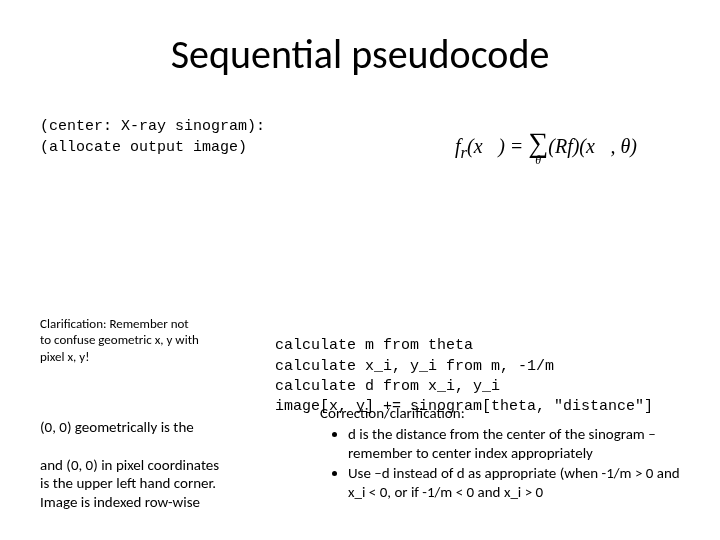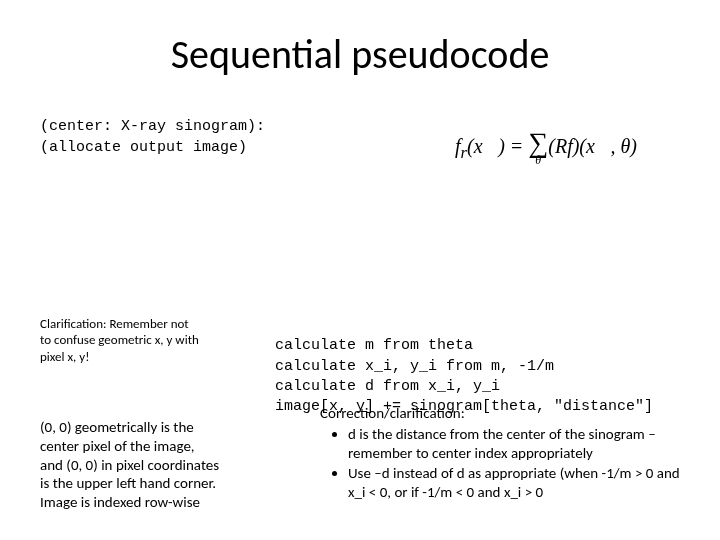--- a/index.html
+++ b/index.html
@@ -125,21 +125,21 @@
 <span>image[x, y] += sinogram[theta, "distance"]</span></div>
 
   <div class="clar1">
     <span>Clarification: Remember not</span><br>
     <span>to confuse geometric x, y with</span><br>
     <span>pixel x, y!</span>
   </div>
 
   <div class="clar2">
     <span>(0, 0) geometrically is the</span><br>
-    <span>center pixel of the image,</span><br>
+    <br>
     <span>and (0, 0) in pixel coordinates</span><br>
     <span>is the upper left hand corner.</span><br>
     <span>Image is indexed row-wise</span>
   </div>
 
   <div class="clar3">
     <span>Correction/clarification:</span>
     <ul>
       <li>d is the distance from the center of the sinogram – remember to center index appropriately</li>
       <li>Use –d instead of d as appropriate (when -1/m &gt; 0 and x_i &lt; 0, or if -1/m &lt; 0 and x_i &gt; 0</li>

